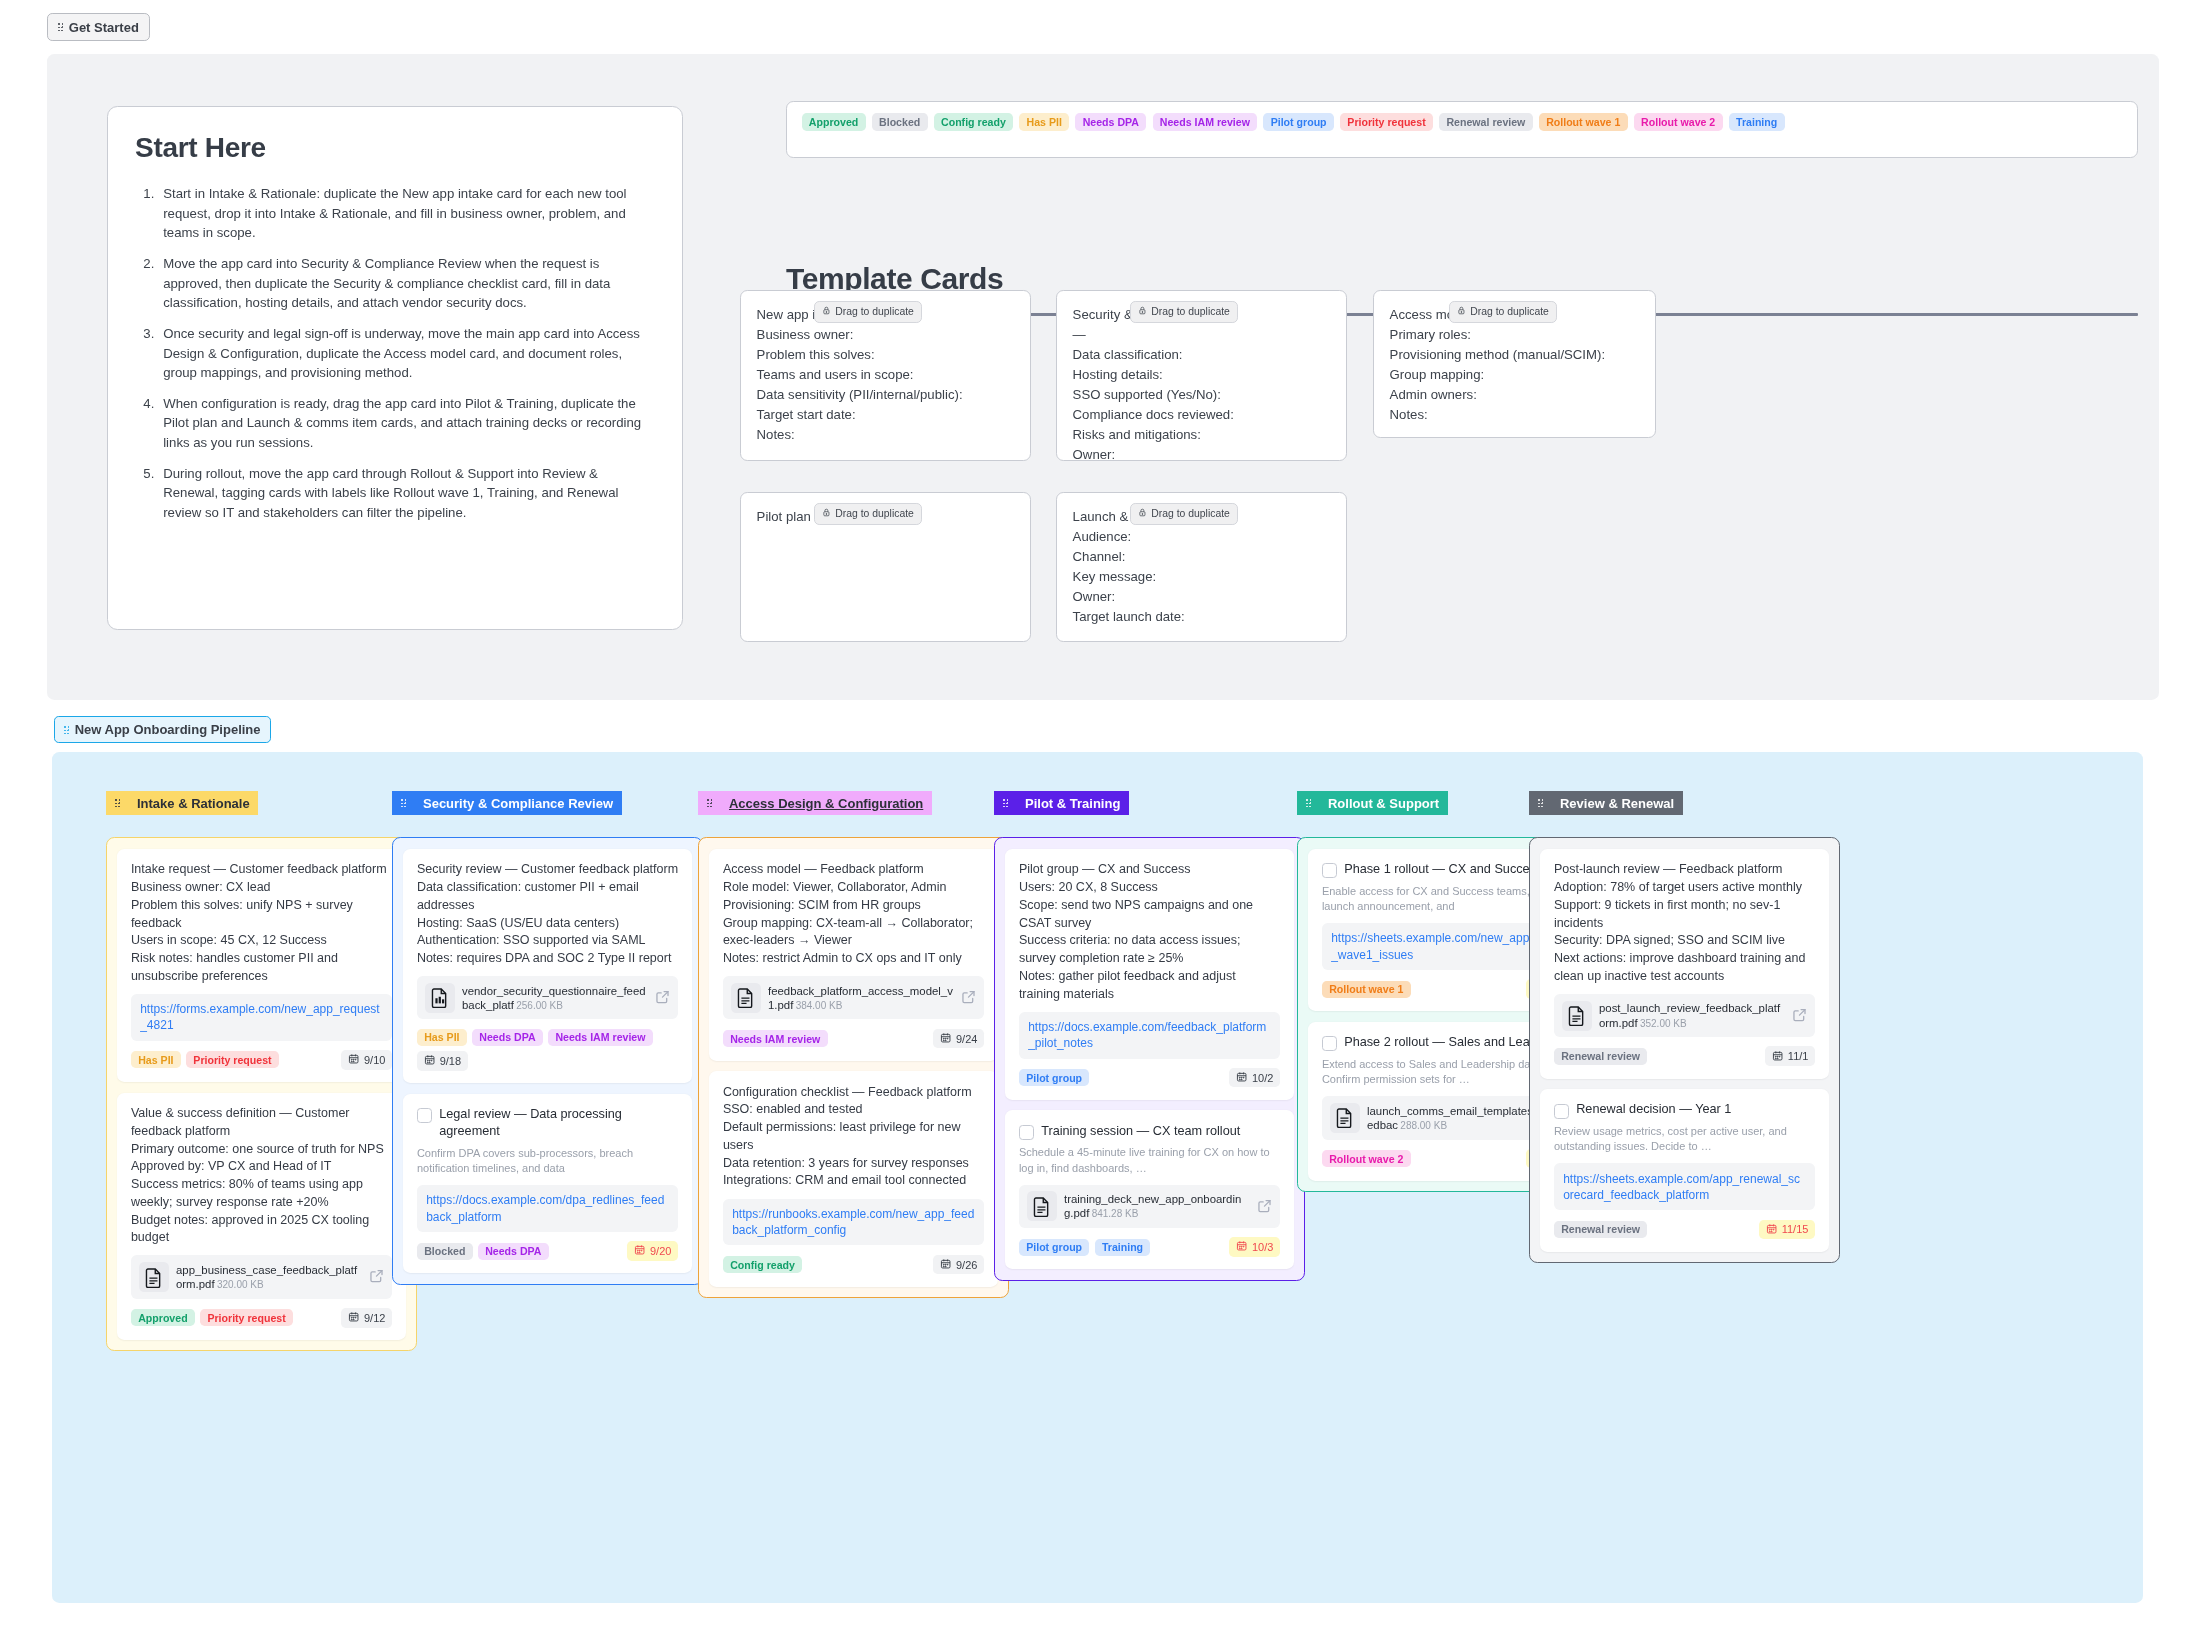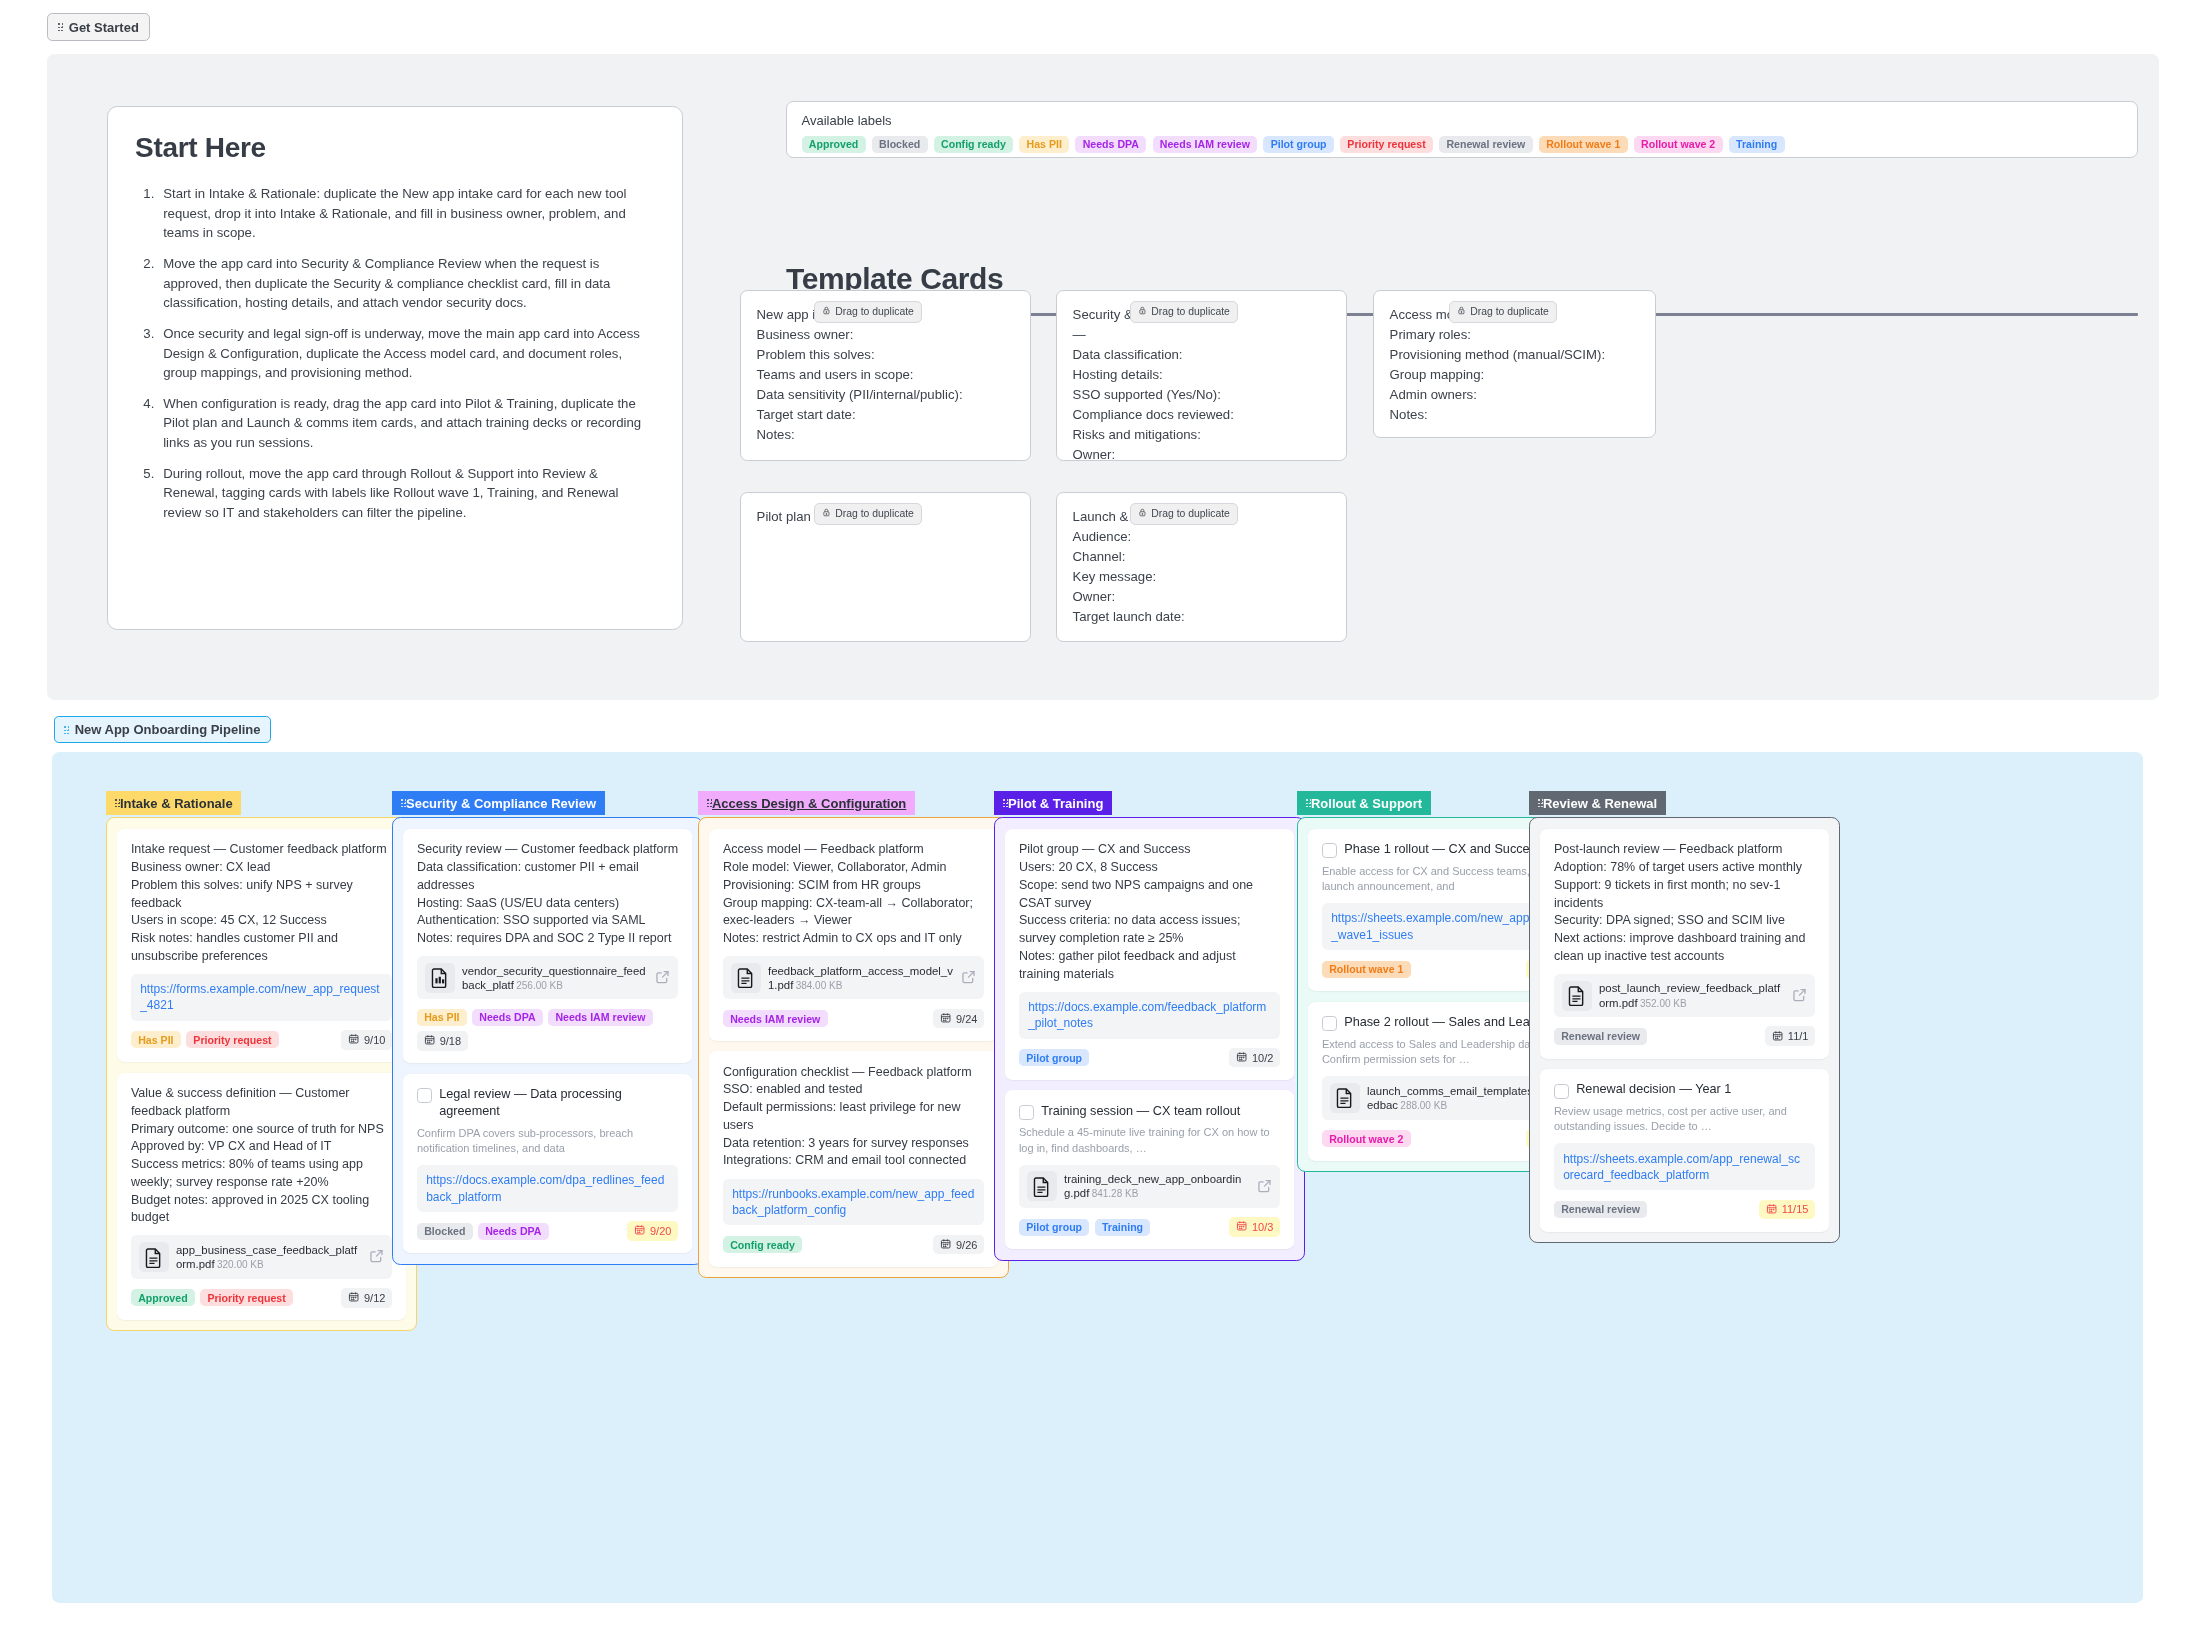--- a/index.html
+++ b/index.html
@@ -132,26 +132,26 @@
   }
   #pipeline-panel {
     position: absolute; left: 52px; top: 752px;
     width: 2091px; height: 851px;
     background: #dcf0fb;
     border-radius: 7.3px;
   }
 
   .col { position: absolute; top: 39px; width: 311px; }
   .col-head {
-    display: inline-flex; align-items: center; gap: 0;
+    display: inline-flex; align-items: center; gap: 17px;
     border-radius: 0;
     padding: 4.7px 8.8px;
     font-size: 13px; font-weight: 700;
     white-space: nowrap;
-    margin-bottom: 2px;
+    margin-bottom: 22px;
   }
   .col-body {
     border-radius: 8.3px;
     border: 1.3px solid;
     padding: 10.4px;
     display: flex; flex-direction: column; gap: 10.4px;
   }
 
   .card {
     background: #fff;
@@ -218,21 +218,20 @@
     <ol id="start-here-steps">
         <li>Start in Intake &amp; Rationale: duplicate the New app intake card for each new tool request, drop it into Intake &amp; Rationale, and fill in business owner, problem, and teams in scope.</li>
         <li>Move the app card into Security &amp; Compliance Review when the request is approved, then duplicate the Security &amp; compliance checklist card, fill in data classification, hosting details, and attach vendor security docs.</li>
         <li>Once security and legal sign-off is underway, move the main app card into Access Design &amp; Configuration, duplicate the Access model card, and document roles, group mappings, and provisioning method.</li>
         <li>When configuration is ready, drag the app card into Pilot &amp; Training, duplicate the Pilot plan and Launch &amp; comms item cards, and attach training decks or recording links as you run sessions.</li>
         <li>During rollout, move the app card through Rollout &amp; Support into Review &amp; Renewal, tagging cards with labels like Rollout wave 1, Training, and Renewal review so IT and stakeholders can filter the pipeline.</li>
       </ol>
   </div>
 
   <div id="labels-panel">
-    <div id="labels-title">Available labels</div>
     <div id="labels-row">
         <span class="pill" style="background: rgb(211, 242, 228); color: rgb(19, 160, 107);">Approved</span>
         <span class="pill" style="background: rgb(233, 234, 238); color: rgb(107, 114, 128);">Blocked</span>
         <span class="pill" style="background: rgb(211, 242, 228); color: rgb(19, 160, 107);">Config ready</span>
         <span class="pill" style="background: rgb(253, 238, 205); color: rgb(231, 155, 27);">Has PII</span>
         <span class="pill" style="background: rgb(243, 221, 252); color: rgb(165, 36, 232);">Needs DPA</span>
         <span class="pill" style="background: rgb(243, 221, 252); color: rgb(165, 36, 232);">Needs IAM review</span>
         <span class="pill" style="background: rgb(216, 231, 253); color: rgb(47, 125, 244);">Pilot group</span>
         <span class="pill" style="background: rgb(253, 222, 222); color: rgb(240, 51, 59);">Priority request</span>
         <span class="pill" style="background: rgb(233, 234, 238); color: rgb(107, 114, 128);">Renewal review</span>

